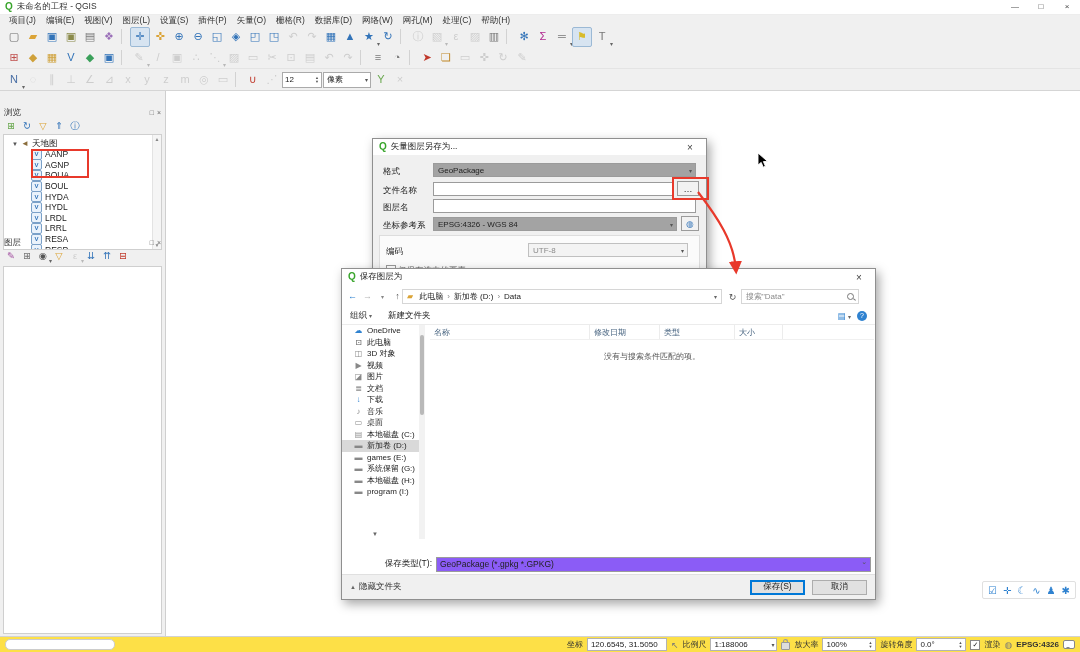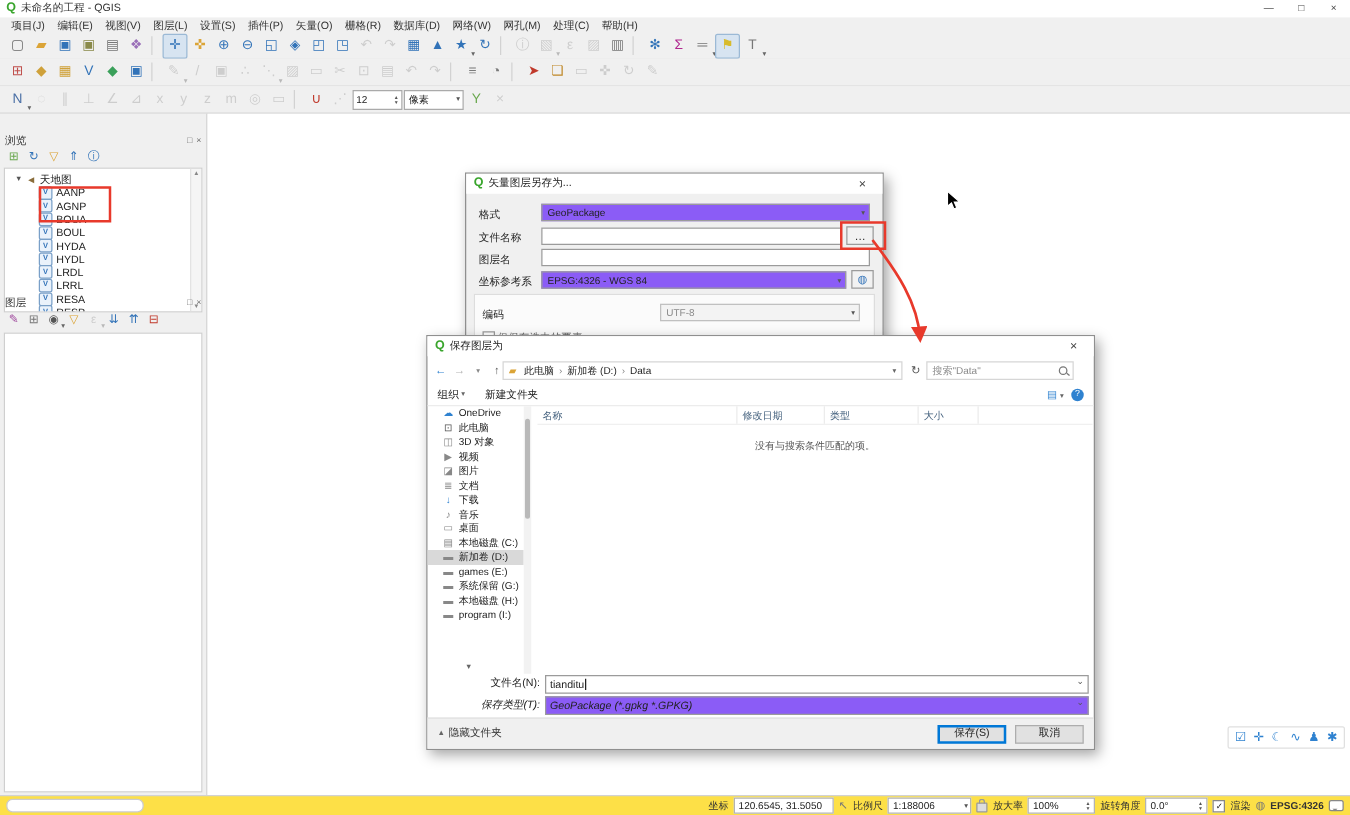--- a/index.html
+++ b/index.html
@@ -86,21 +86,21 @@
   .bubble::after{content:"";position:absolute;left:2px;bottom:-3px;border:2px solid transparent;border-top-color:#888;}
 
   
   .dlg{position:absolute;background:#f0f0f0;border:1px solid #8f8f8f;
        box-shadow:3px 4px 10px rgba(0,0,0,.35);}
   .dlg-title{height:16px;background:#fff;display:flex;align-items:center;gap:4px;padding:0 6px;font-size:8.5px;}
   .dlg-close{margin-left:auto;width:20px;text-align:center;font-size:10px;color:#444;}
   .flabel{position:absolute;font-size:8.5px;color:#222;}
   .txt{position:absolute;height:14px;border:1px solid #9b9b9b;background:#fff;font-size:8.5px;
        padding:0 3px;box-sizing:border-box;font-family:inherit;}
-  .combo{position:absolute;height:14px;border:1px solid #9b9b9b;background:#8b5cf6;display:flex;
+  .combo{position:absolute;height:14px;border:1px solid #9b9b9b;background:#a3a3a3;display:flex;
          align-items:center;padding:0 4px;font-size:8px;box-sizing:border-box;}
   .combo::after{content:"▾";position:absolute;right:3px;font-size:6px;color:#555;}
   .combo.disabled{background:#f3f3f3;color:#8a8a8a;border-color:#c0c0c0;}
   .sq-btn{position:absolute;height:15px;border:1px solid #9b9b9b;background:#f2f2f2;
           display:flex;align-items:center;justify-content:center;font-size:9px;box-sizing:border-box;}
 
   
   #dlg-save-vector{left:372px;top:138px;width:333px;height:190px;z-index:5;}
   #dlg1-group{position:absolute;left:6px;right:6px;top:96px;bottom:4px;background:#fbfbfb;border:1px solid #ddd;}
   .chk{width:8px;height:8px;border:1px solid #999;background:#fff;display:inline-block;}
@@ -133,21 +133,21 @@
   .si-ico{width:9px;text-align:center;font-size:8px;}
   .side-scroll{position:absolute;left:77px;top:56px;width:6px;bottom:60px;background:#f2f2f2;}
   .side-thumb{position:absolute;left:1px;width:4px;background:#b9b9b9;border-radius:2px;}
   .side-more{position:absolute;left:30px;bottom:62px;font-size:6px;color:#666;}
   .fd-list{position:absolute;left:88px;top:56px;right:1px;bottom:60px;}
   .col-head{position:absolute;top:0;left:0;right:0;height:14px;display:flex;font-size:8px;color:#44617e;
             border-bottom:1px solid #f0f0f0;}
   .col{padding:2px 4px;border-right:1px solid #ececec;box-sizing:border-box;}
   .empty-msg{position:absolute;top:26px;left:0;right:0;text-align:center;font-size:8px;color:#555;}
   .fn-row{position:absolute;left:0;right:0;height:16px;display:flex;align-items:center;font-size:8.5px;}
-  #fn1{bottom:44px;} #fn2{bottom:27px;font-style:italic;}
+  #fn1{bottom:44px;} #fn2{bottom:27px;}
   .fn-label{width:90px;text-align:right;padding-right:4px;}
   .fn-input{flex:1;margin-right:4px;height:13px;border:1px solid #9b9b9b;background:#fff;display:flex;
             align-items:center;padding:0 3px;font-size:8.5px;position:relative;}
   .fn-input .caret{width:1px;height:9px;background:#222;margin-left:1px;}
   .fn-input::after{content:"⌄";position:absolute;right:3px;top:0;font-size:7px;color:#555;}
   .fn-combo{flex:1;margin-right:4px;height:13px;border:1px solid #9b9b9b;background:#8b5cf6;display:flex;
             align-items:center;padding:0 3px;font-size:8.5px;position:relative;}
   .fn-combo::after{content:"⌄";position:absolute;right:3px;top:0;font-size:7px;color:#555;}
   .fd-footer{position:absolute;left:0;right:0;bottom:0;height:24px;background:#f0f0f0;
              border-top:1px solid #e0e0e0;display:flex;align-items:center;padding:0 8px;font-size:8.5px;}
@@ -779,27 +779,20 @@
     <div class="fd-list">
       <div class="col-head">
         <span class="col" style="width:160px">名称</span>
         <span class="col" style="width:70px">修改日期</span>
         <span class="col" style="width:75px">类型</span>
         <span class="col" style="width:48px">大小</span>
       </div>
       <div class="empty-msg">没有与搜索条件匹配的项。</div>
     </div>
 
-    <div id="fn1" class="fn-row">
-      <span class="fn-label">文件名(N):</span>
-      <span class="fn-input">
-        <span>tianditu</span>
-          <span class="caret"></span>
-      </span>
-    </div>
     <div id="fn2" class="fn-row">
       <span class="fn-label">保存类型(T):</span>
       <span class="fn-combo">
           <span>GeoPackage (*.gpkg *.GPKG)</span>
         </span>
     </div>
 
     <div class="fd-footer">
       <span class="hide-folders">
         <span style="font-size:6px;color:#666">▲</span>

